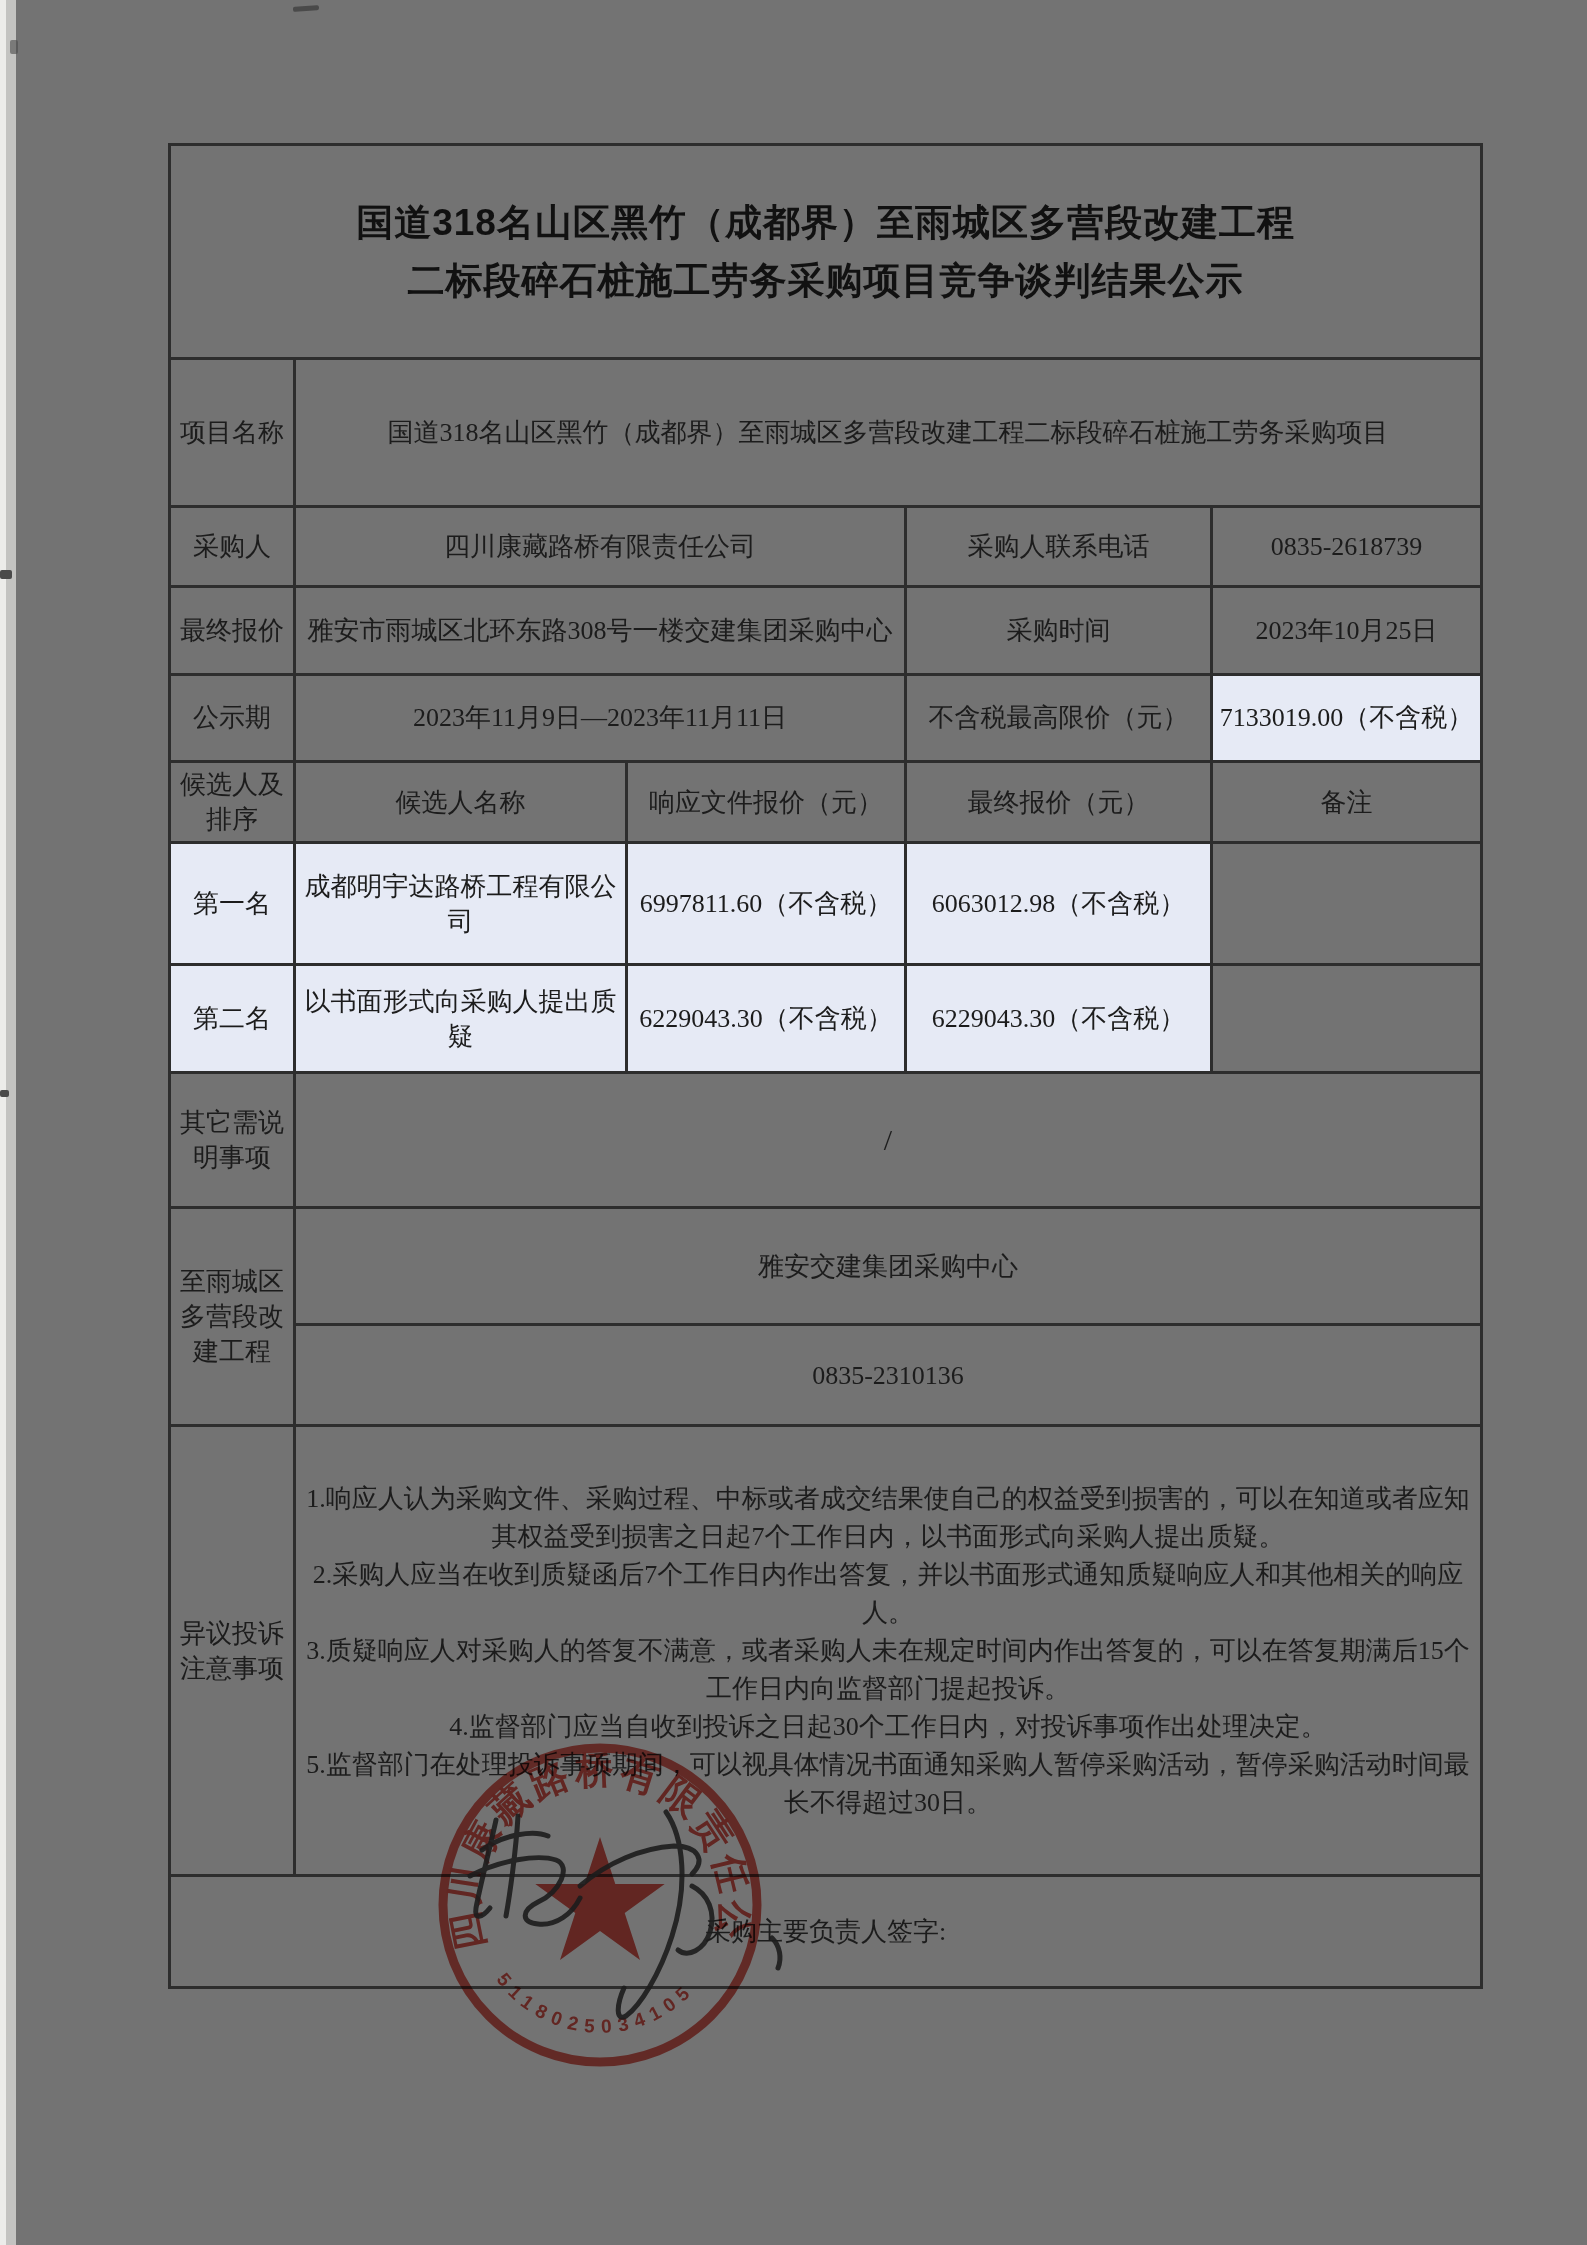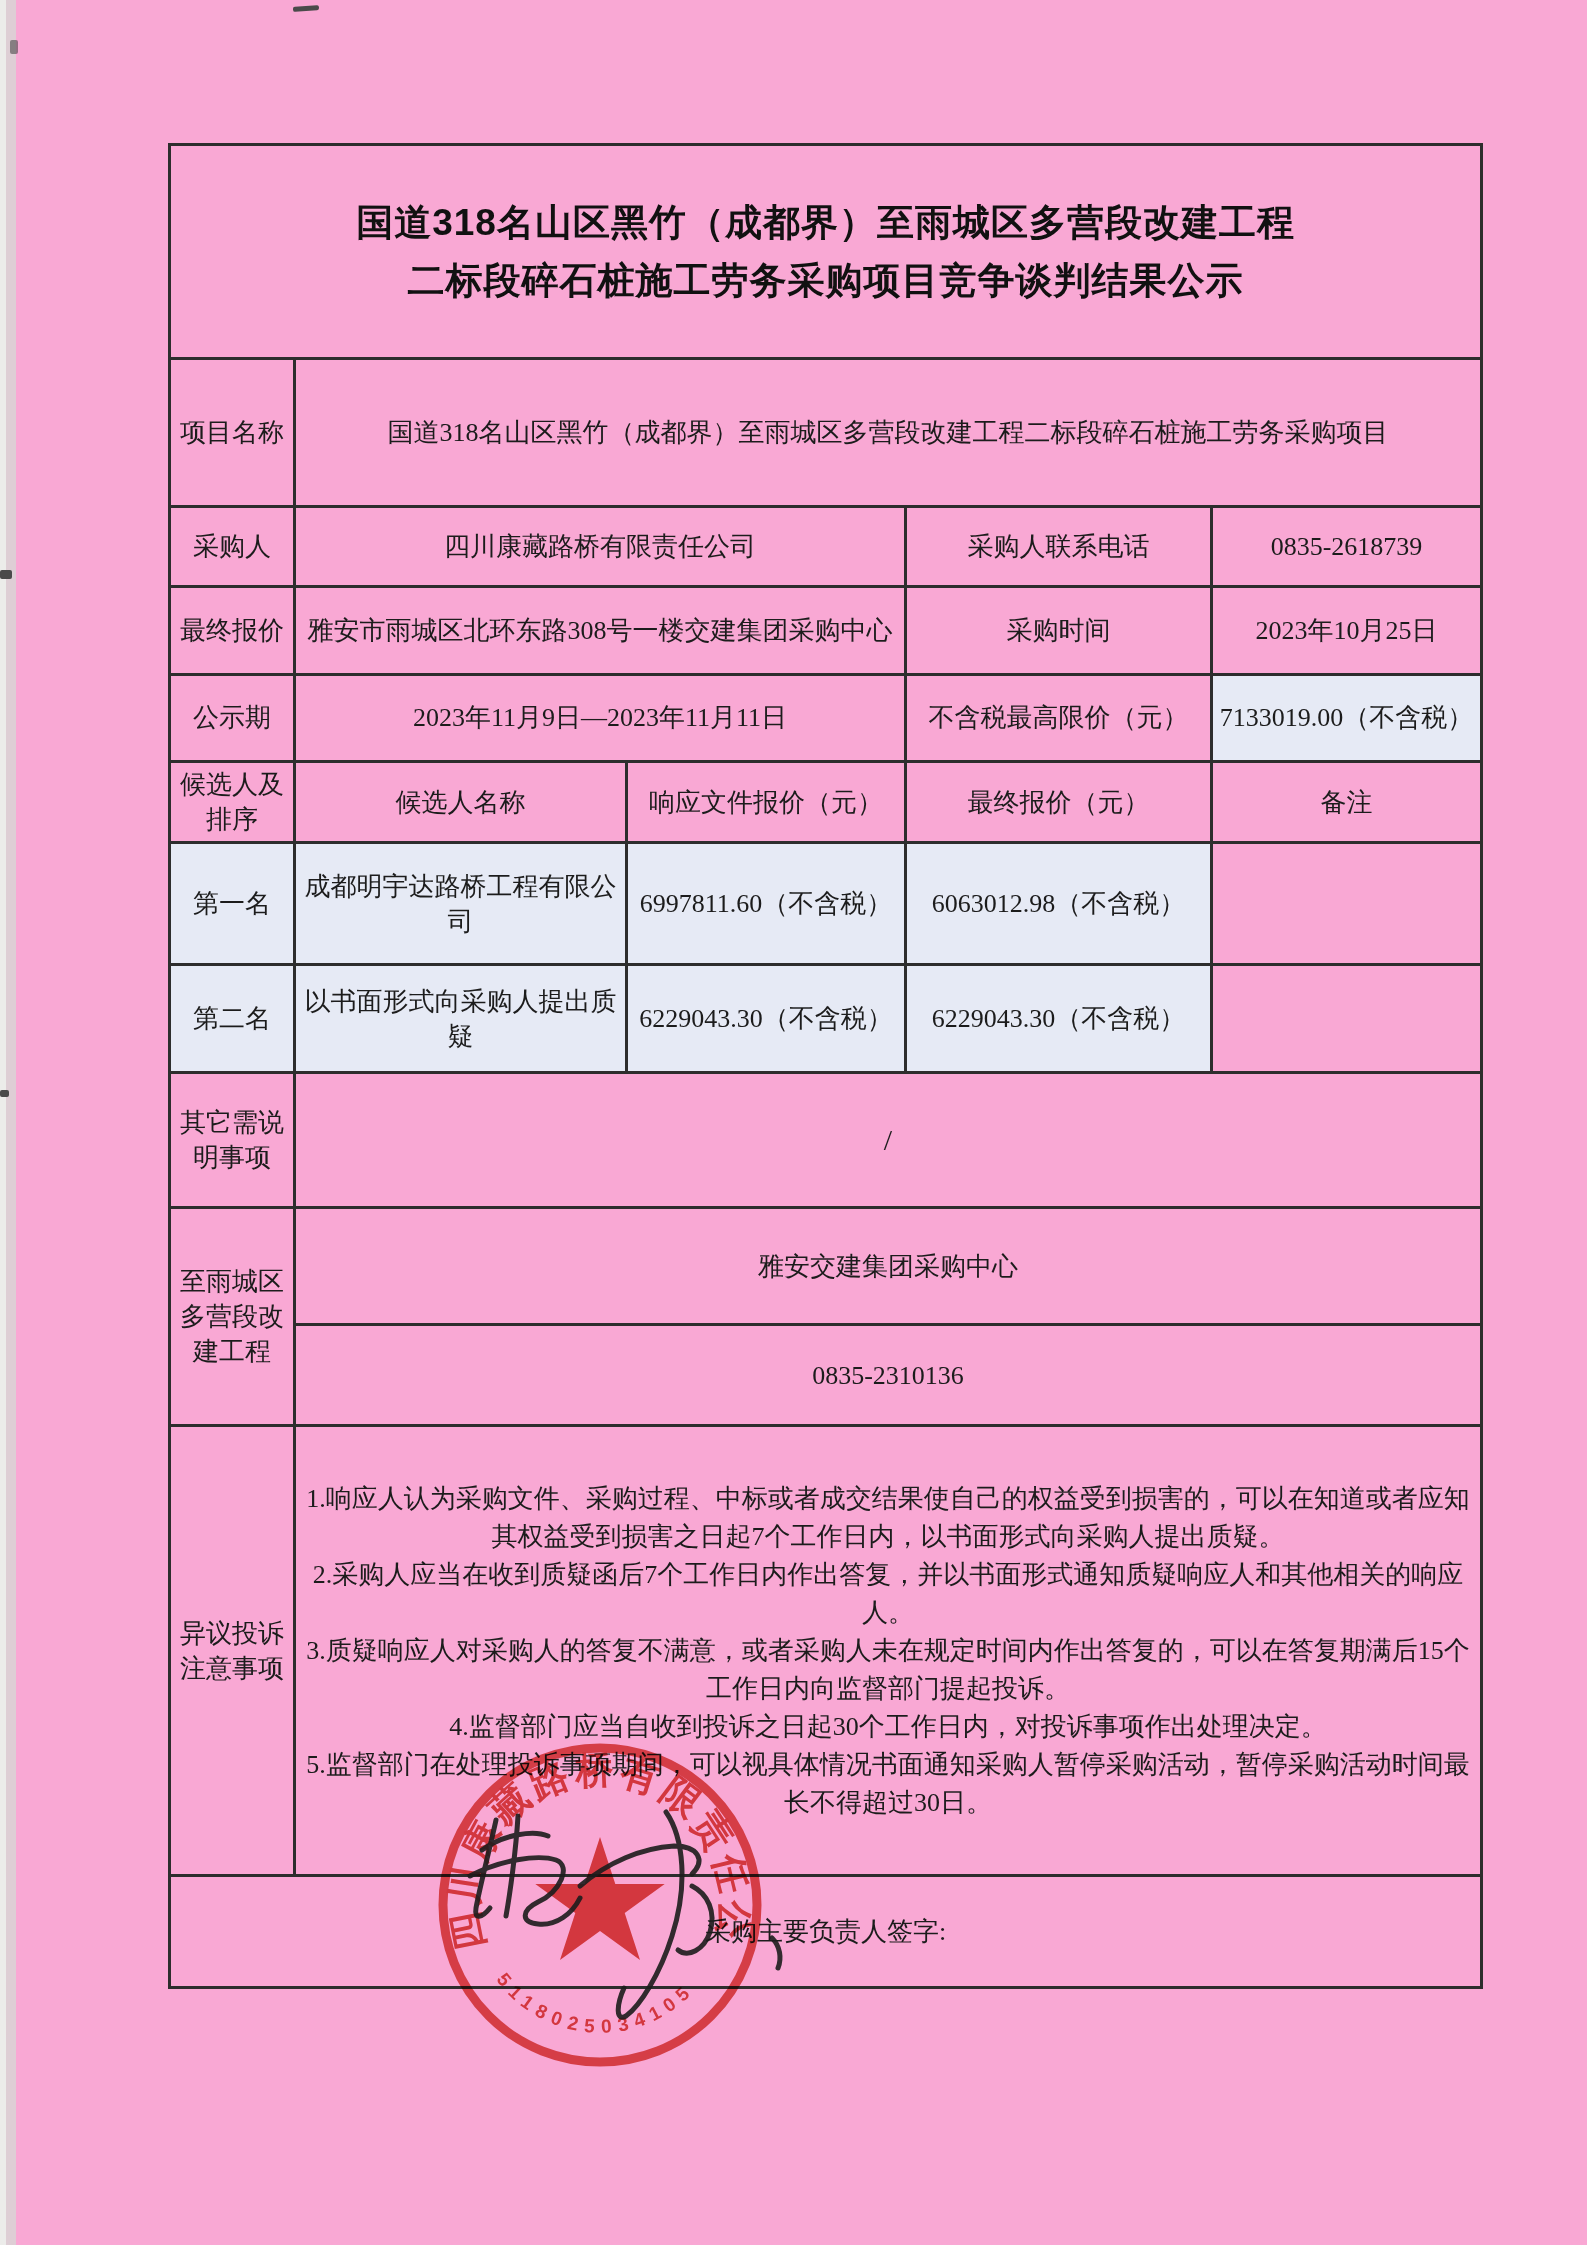--- a/index.html
+++ b/index.html
@@ -1,18 +1,18 @@
 <!DOCTYPE html>
 <html><head>
 <meta charset="utf-8">
 <style>
   html,body{margin:0;padding:0;background:#ffffff;}
   .page{
     position:relative;width:1587px;height:2245px;overflow:hidden;
-    background:#f9a8d4;
+    background:#737373;
     font-family:"Liberation Serif", serif;
     color:#1c1c1c;
   }
   
   .scan-strip{position:absolute;left:6px;top:0;width:10px;height:2245px;background:#d7d7d5;opacity:.8;}
   .scan-strip2{position:absolute;left:0;top:0;width:6px;height:2245px;background:#ececea;}
   .speck{position:absolute;background:#4a4a4a;border-radius:2px;}
 
   table.doc-table{
     position:absolute;left:168px;top:143px;width:1312px;

